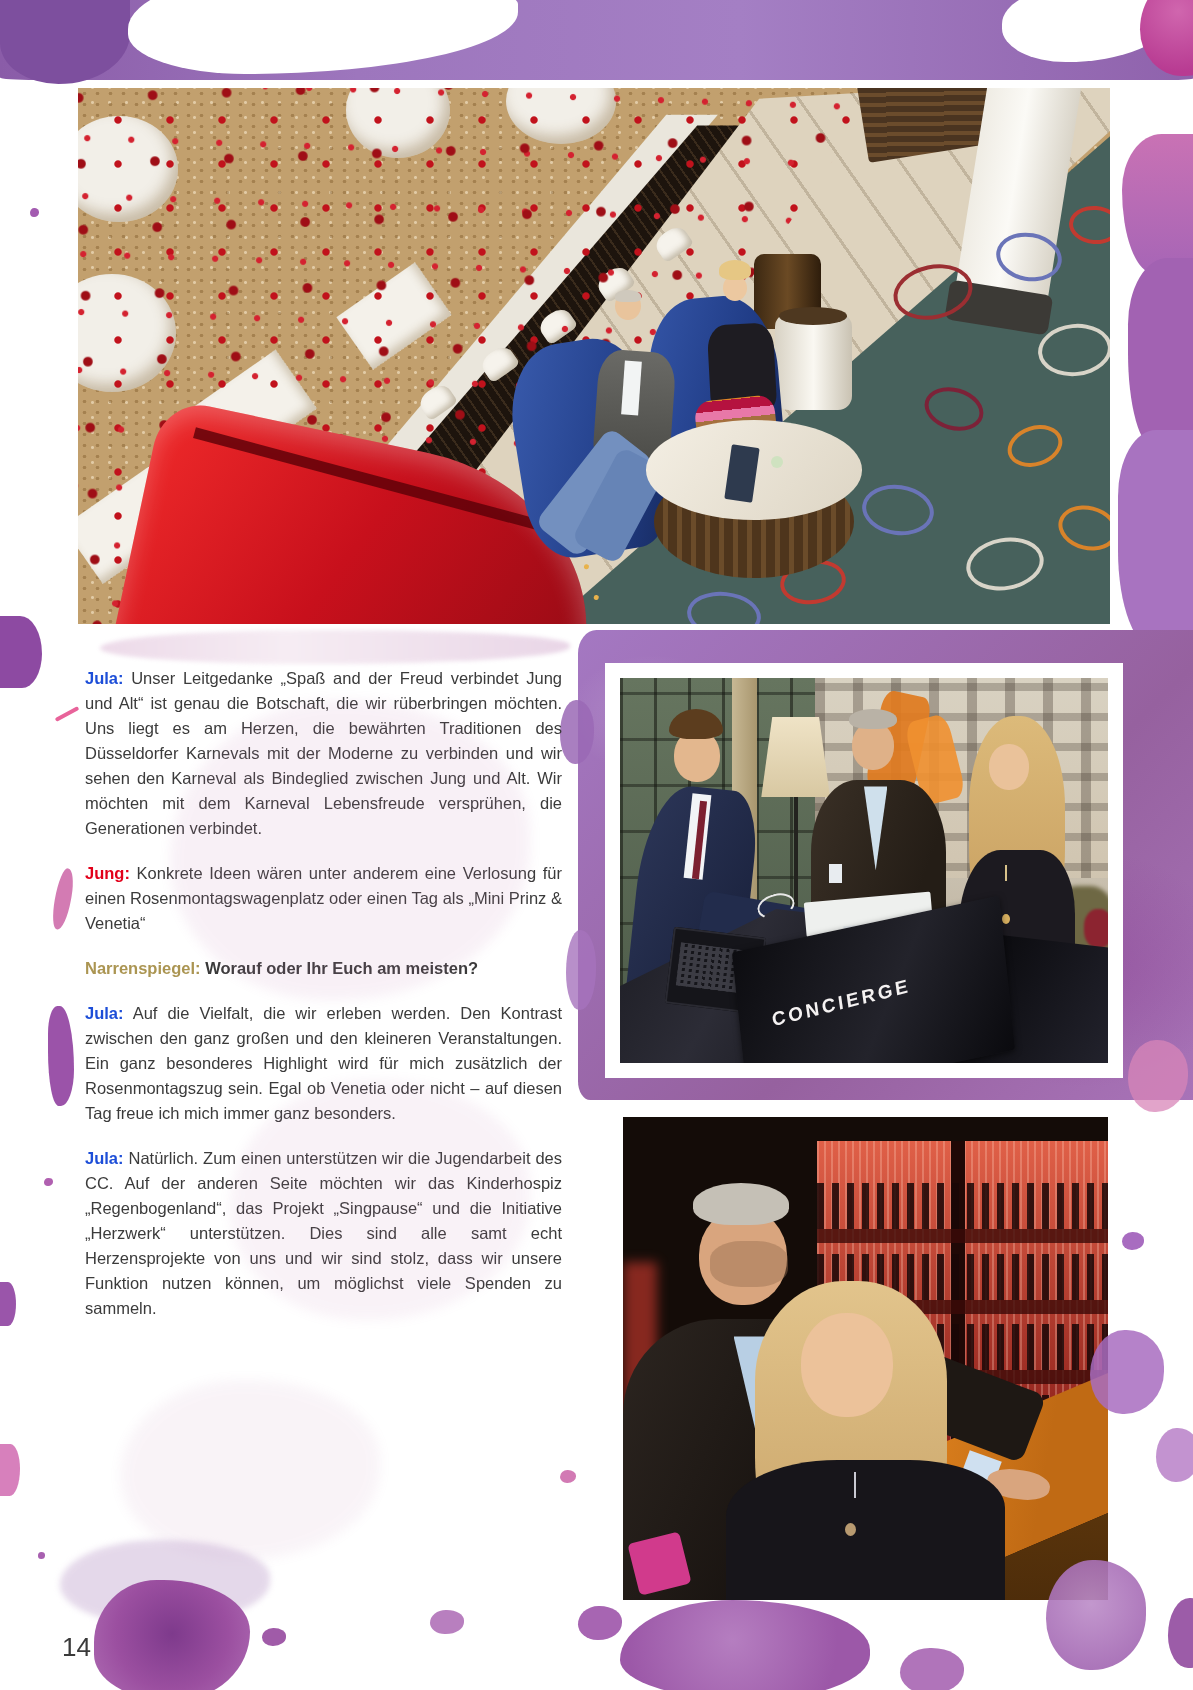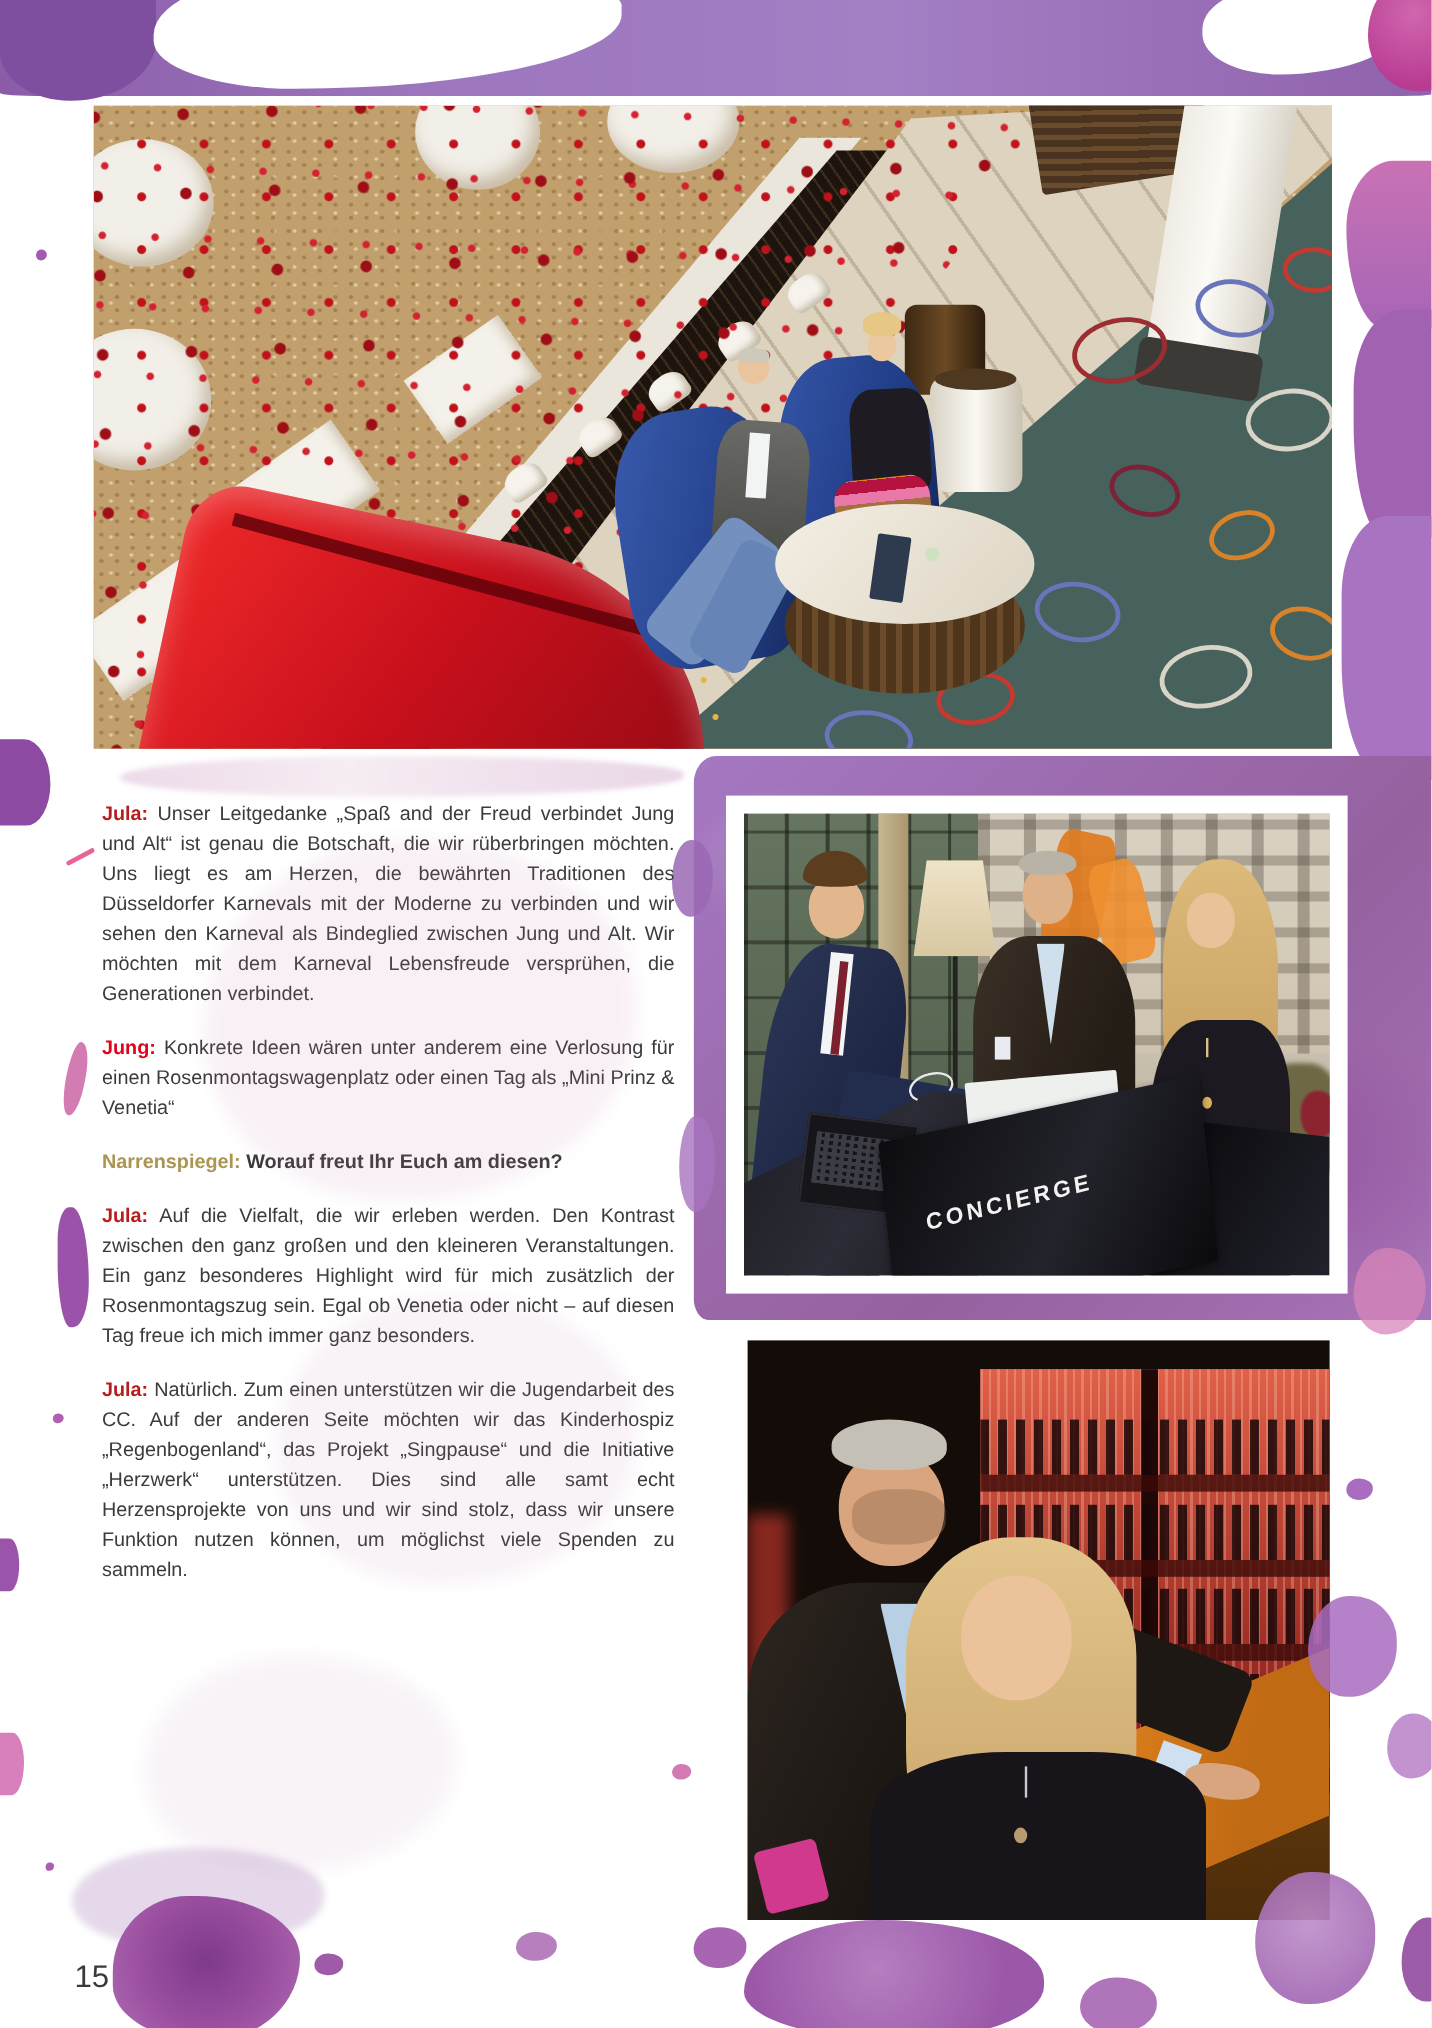--- a/index.html
+++ b/index.html
@@ -7,21 +7,21 @@
         font-family:"Liberation Sans","DejaVu Sans",sans-serif;margin:0 auto;}
   .abs{position:absolute;}
   .blob{position:absolute;border-radius:48% 52% 55% 45% / 55% 45% 52% 48%;}
 
   
   .text-col{position:absolute;left:85px;top:666px;width:477px;color:#3b3b3b;}
   .text-col p{margin:0 0 20px 0;font-size:16.5px;line-height:25px;text-align:justify;}
   .text-col p.q{font-weight:bold;color:#3a3a3a;}
   .sp{font-weight:bold;}
   .sp-n{color:#ab9552;}
-  .sp-j{color:#b91c1c;}
+  .sp-j{color:#1d4ed8;}
   .sp-a{color:#e2001a;}
   .page-number{position:absolute;left:62px;top:1632px;font-size:26px;color:#3a3a3a;}
 
   
   .photo{position:absolute;overflow:hidden;}
   .photo-top{left:78px;top:88px;width:1032px;height:536px;background:#c2a06e;}
   .photo-concierge{left:620px;top:678px;width:488px;height:385px;background:#cfc6b6;
                    box-shadow:0 0 0 15px #ffffff;}
   .photo-bar{left:623px;top:1117px;width:485px;height:483px;background:#140c08;}
 
@@ -302,21 +302,21 @@
       <div class="abs" style="left:46%;top:60%;width:2px;height:26px;background:#c9c9d2;"></div>
       <div class="abs" style="left:43%;top:76%;width:11px;height:13px;background:#b89a70;border-radius:50%;"></div>
     </div>
 
     <div class="abs" style="left:2%;top:87%;width:11%;height:11%;background:#d13a8c;transform:rotate(-14deg);border-radius:10%;"></div>
   </div>
 
   <div class="text-col">
     <p><span class="sp sp-j">Jula:</span> <span>Unser Leitgedanke „Spaß and der Freud verbindet Jung und Alt“ ist genau die Botschaft, die wir rüberbringen möchten. Uns liegt es am Herzen, die bewährten Traditionen des Düsseldorfer Karnevals mit der Moderne zu verbinden und wir sehen den Karneval als Bindeglied zwischen Jung und Alt. Wir möchten mit dem Karneval Lebensfreude versprühen, die Generationen verbindet.</span></p>
     <p><span class="sp sp-a">Jung:</span> <span>Konkrete Ideen wären unter anderem eine Verlosung für einen Rosenmontagswagenplatz oder einen Tag als „Mini Prinz &amp; Venetia“</span></p>
-    <p class="q"><span class="sp sp-n">Narrenspiegel:</span> <span>Worauf freut Ihr Euch am diesen?</span></p>
+    <p class="q"><span class="sp sp-n">Narrenspiegel:</span> <span>Worauf oder Ihr Euch am meisten?</span></p>
     <p><span class="sp sp-j">Jula:</span> <span>Auf die Vielfalt, die wir erleben werden. Den Kontrast zwischen den ganz großen und den kleineren Veranstaltungen. Ein ganz besonderes Highlight wird für mich zusätzlich der Rosenmontagszug sein. Egal ob Venetia oder nicht – auf diesen Tag freue ich mich immer ganz besonders.</span></p>
     <p><span class="sp sp-j">Jula:</span> <span>Natürlich. Zum einen unterstützen wir die Jugendarbeit des CC. Auf der anderen Seite möchten wir das Kinderhospiz „Regenbogenland“, das Projekt „Singpause“ und die Initiative „Herzwerk“ unterstützen. Dies sind alle samt echt Herzensprojekte von uns und wir sind stolz, dass wir unsere Funktion nutzen können, um möglichst viele Spenden zu sammeln.</span></p>
   </div>
 
   <div class="blob" style="left:0;top:616px;width:42px;height:72px;background:#8d4aa2;border-radius:0 60% 55% 0;"></div>
   <div class="abs" style="left:54px;top:712px;width:26px;height:4px;background:#e8639a;transform:rotate(-28deg);border-radius:2px;"></div>
   <div class="blob" style="left:55px;top:868px;width:16px;height:62px;background:#c85aa0;opacity:.8;transform:rotate(10deg);"></div>
   <div class="blob" style="left:48px;top:1006px;width:26px;height:100px;background:#9040a0;opacity:.9;border-radius:40% 60% 55% 45%/30% 70% 40% 60%;"></div>
   <div class="blob" style="left:0;top:1282px;width:16px;height:44px;background:#9a55aa;border-radius:0 60% 60% 0;"></div>
   <div class="blob" style="left:0;top:1444px;width:20px;height:52px;background:#d06ab0;border-radius:0 55% 60% 0;opacity:.85;"></div>
@@ -340,14 +340,14 @@
               border-radius:42% 58% 50% 50%/55% 45% 60% 40%;"></div>
   <div class="blob" style="left:262px;top:1628px;width:24px;height:18px;background:#a05ba8;"></div>
   <div class="blob" style="left:430px;top:1610px;width:34px;height:24px;background:#ab68b4;opacity:.85;"></div>
   <div class="blob" style="left:620px;top:1600px;width:250px;height:100px;
               background:radial-gradient(circle at 45% 40%,#b57ec0,#9c58a8 70%);
               border-radius:45% 55% 48% 52%/60% 50% 45% 40%;"></div>
   <div class="blob" style="left:578px;top:1606px;width:44px;height:34px;background:#a765b2;"></div>
   <div class="blob" style="left:900px;top:1648px;width:64px;height:46px;background:#a765b2;opacity:.9;"></div>
   <div class="blob" style="left:560px;top:1470px;width:16px;height:13px;background:#d27ab4;"></div>
 
-  <div class="page-number">15</div>
+  <div class="page-number">14</div>
 </div>
 
 </body></html>

